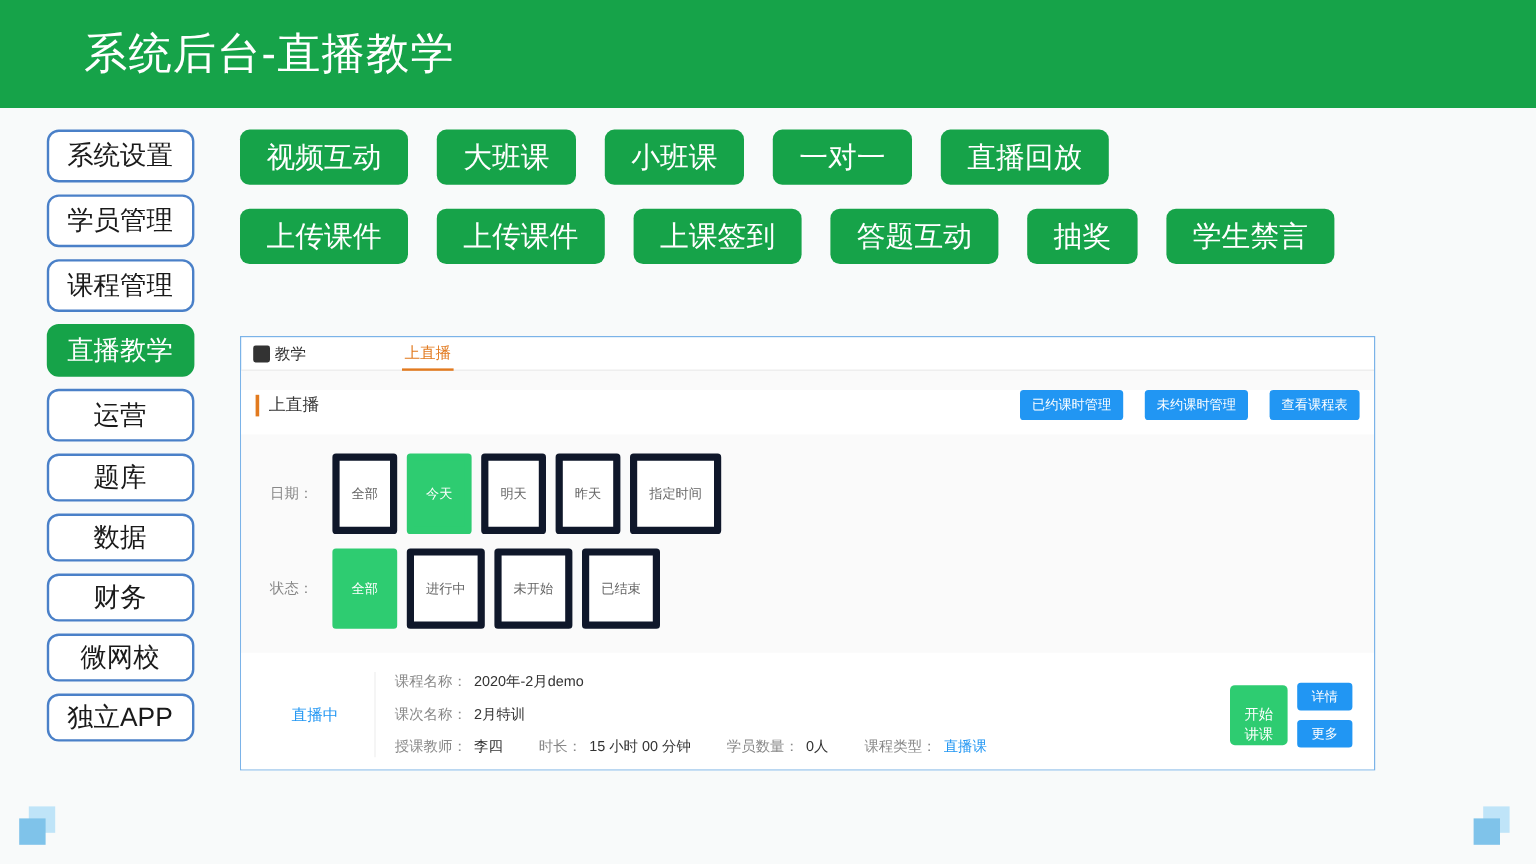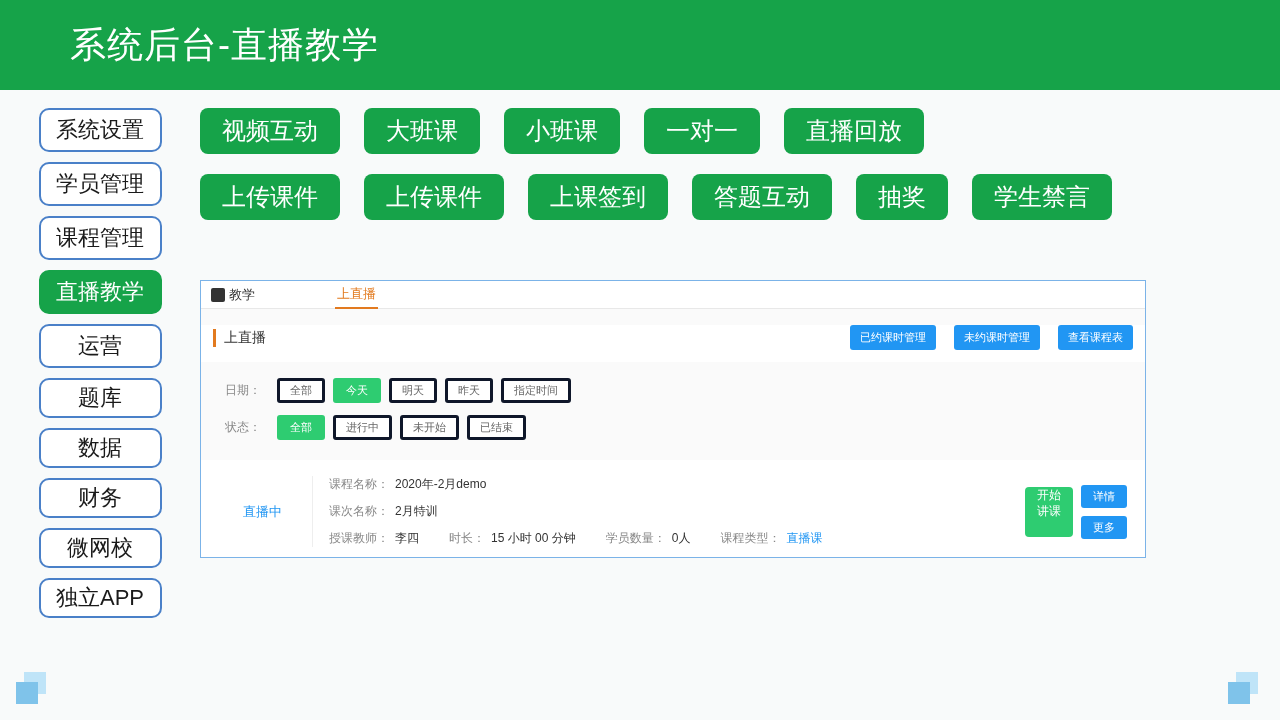--- a/index.html
+++ b/index.html
@@ -28,34 +28,34 @@
 
 .panel-body { background: #fafafa; padding: 16px 0 0 0; }
 
 .section-head { display: flex; align-items: center; justify-content: space-between; padding: 0 12px 12px 12px; background: #fff; margin: 0 0 12px 0; }
 .section-title { font-size: 14px; color: #333; border-left: 3px solid #e27a1f; padding-left: 8px; }
 .blue-btns { display: flex; gap: 18px; }
 .blue-btn { background: #2196f3; color: #fff; font-size: 11px; padding: 5px 10px; border-radius: 3px; border: none; cursor: pointer; }
 
 .filter-row { display: flex; align-items: center; gap: 8px; padding: 4px 24px 8px 24px; font-size: 12px; color: #888; }
 .filter-label { min-width: 44px; color: #888; }
-.chip { border: 3px solid #0f172a; background: #fff; color: #666; font-size: 11px; padding: 2px 10px; border-radius: 3px; cursor: pointer; }
+.chip { border: 6px solid #0f172a; background: #fff; color: #666; font-size: 11px; padding: 20px 10px; border-radius: 3px; cursor: pointer; }
 .chip.on { background: #2ecc71; color: #fff; border-color: #2ecc71; }
 .kw-input { border: 1px solid #ddd; background: #fff; font-size: 11px; padding: 3px 6px; width: 90px; color: #aaa; }
 .search-btn { background: #2196f3; color: #fff; font-size: 11px; padding: 4px 10px; border-radius: 3px; border: none; cursor: pointer; }
 
 .course-card { display: flex; background: #fff; padding: 16px 12px 10px 12px; margin-top: 12px; align-items: stretch; }
 .status-col { width: 100px; display: flex; align-items: center; justify-content: center; color: #2196f3; font-size: 13px; border-right: 1px solid #eee; }
 .info-col { flex: 1; padding-left: 16px; font-size: 12px; color: #888; display: flex; flex-direction: column; gap: 10px; }
 .info-line { display: flex; gap: 30px; }
 .info-pair { display: flex; gap: 6px; }
 .info-val { color: #333; }
 .link-val { color: #2196f3; }
 .action-col { display: flex; align-items: center; gap: 8px; padding-right: 6px; }
-.big-green-btn { background: #2ecc71; color: #fff; width: 48px; height: 50px; border-radius: 4px; font-size: 12px; display: flex; flex-direction: column; align-items: center; justify-content: flex-start; border: none; cursor: pointer; line-height: 1.4; }
+.big-green-btn { background: #2ecc71; color: #fff; width: 48px; height: 50px; border-radius: 4px; font-size: 12px; display: flex; flex-direction: column; align-items: center; justify-content: flex-end; border: none; cursor: pointer; line-height: 1.4; }
 .small-btns { display: flex; flex-direction: column; gap: 8px; }
 .sm-blue { background: #2196f3; color: #fff; font-size: 11px; padding: 4px 12px; border-radius: 3px; border: none; cursor: pointer; }
 
 .deco-bl, .deco-br { position: absolute; }
 .deco-bl { bottom: 12px; left: 16px; width: 36px; height: 36px; }
 .deco-br { bottom: 12px; right: 16px; width: 36px; height: 36px; }
 .deco-bl::before, .deco-br::before { content: ""; position: absolute; width: 22px; height: 22px; background: #bfe4f8; top: 0; left: 8px; }
 .deco-bl::after, .deco-br::after { content: ""; position: absolute; width: 22px; height: 22px; background: #7fc3ea; top: 10px; left: 0; }
 </style>
 </head>

